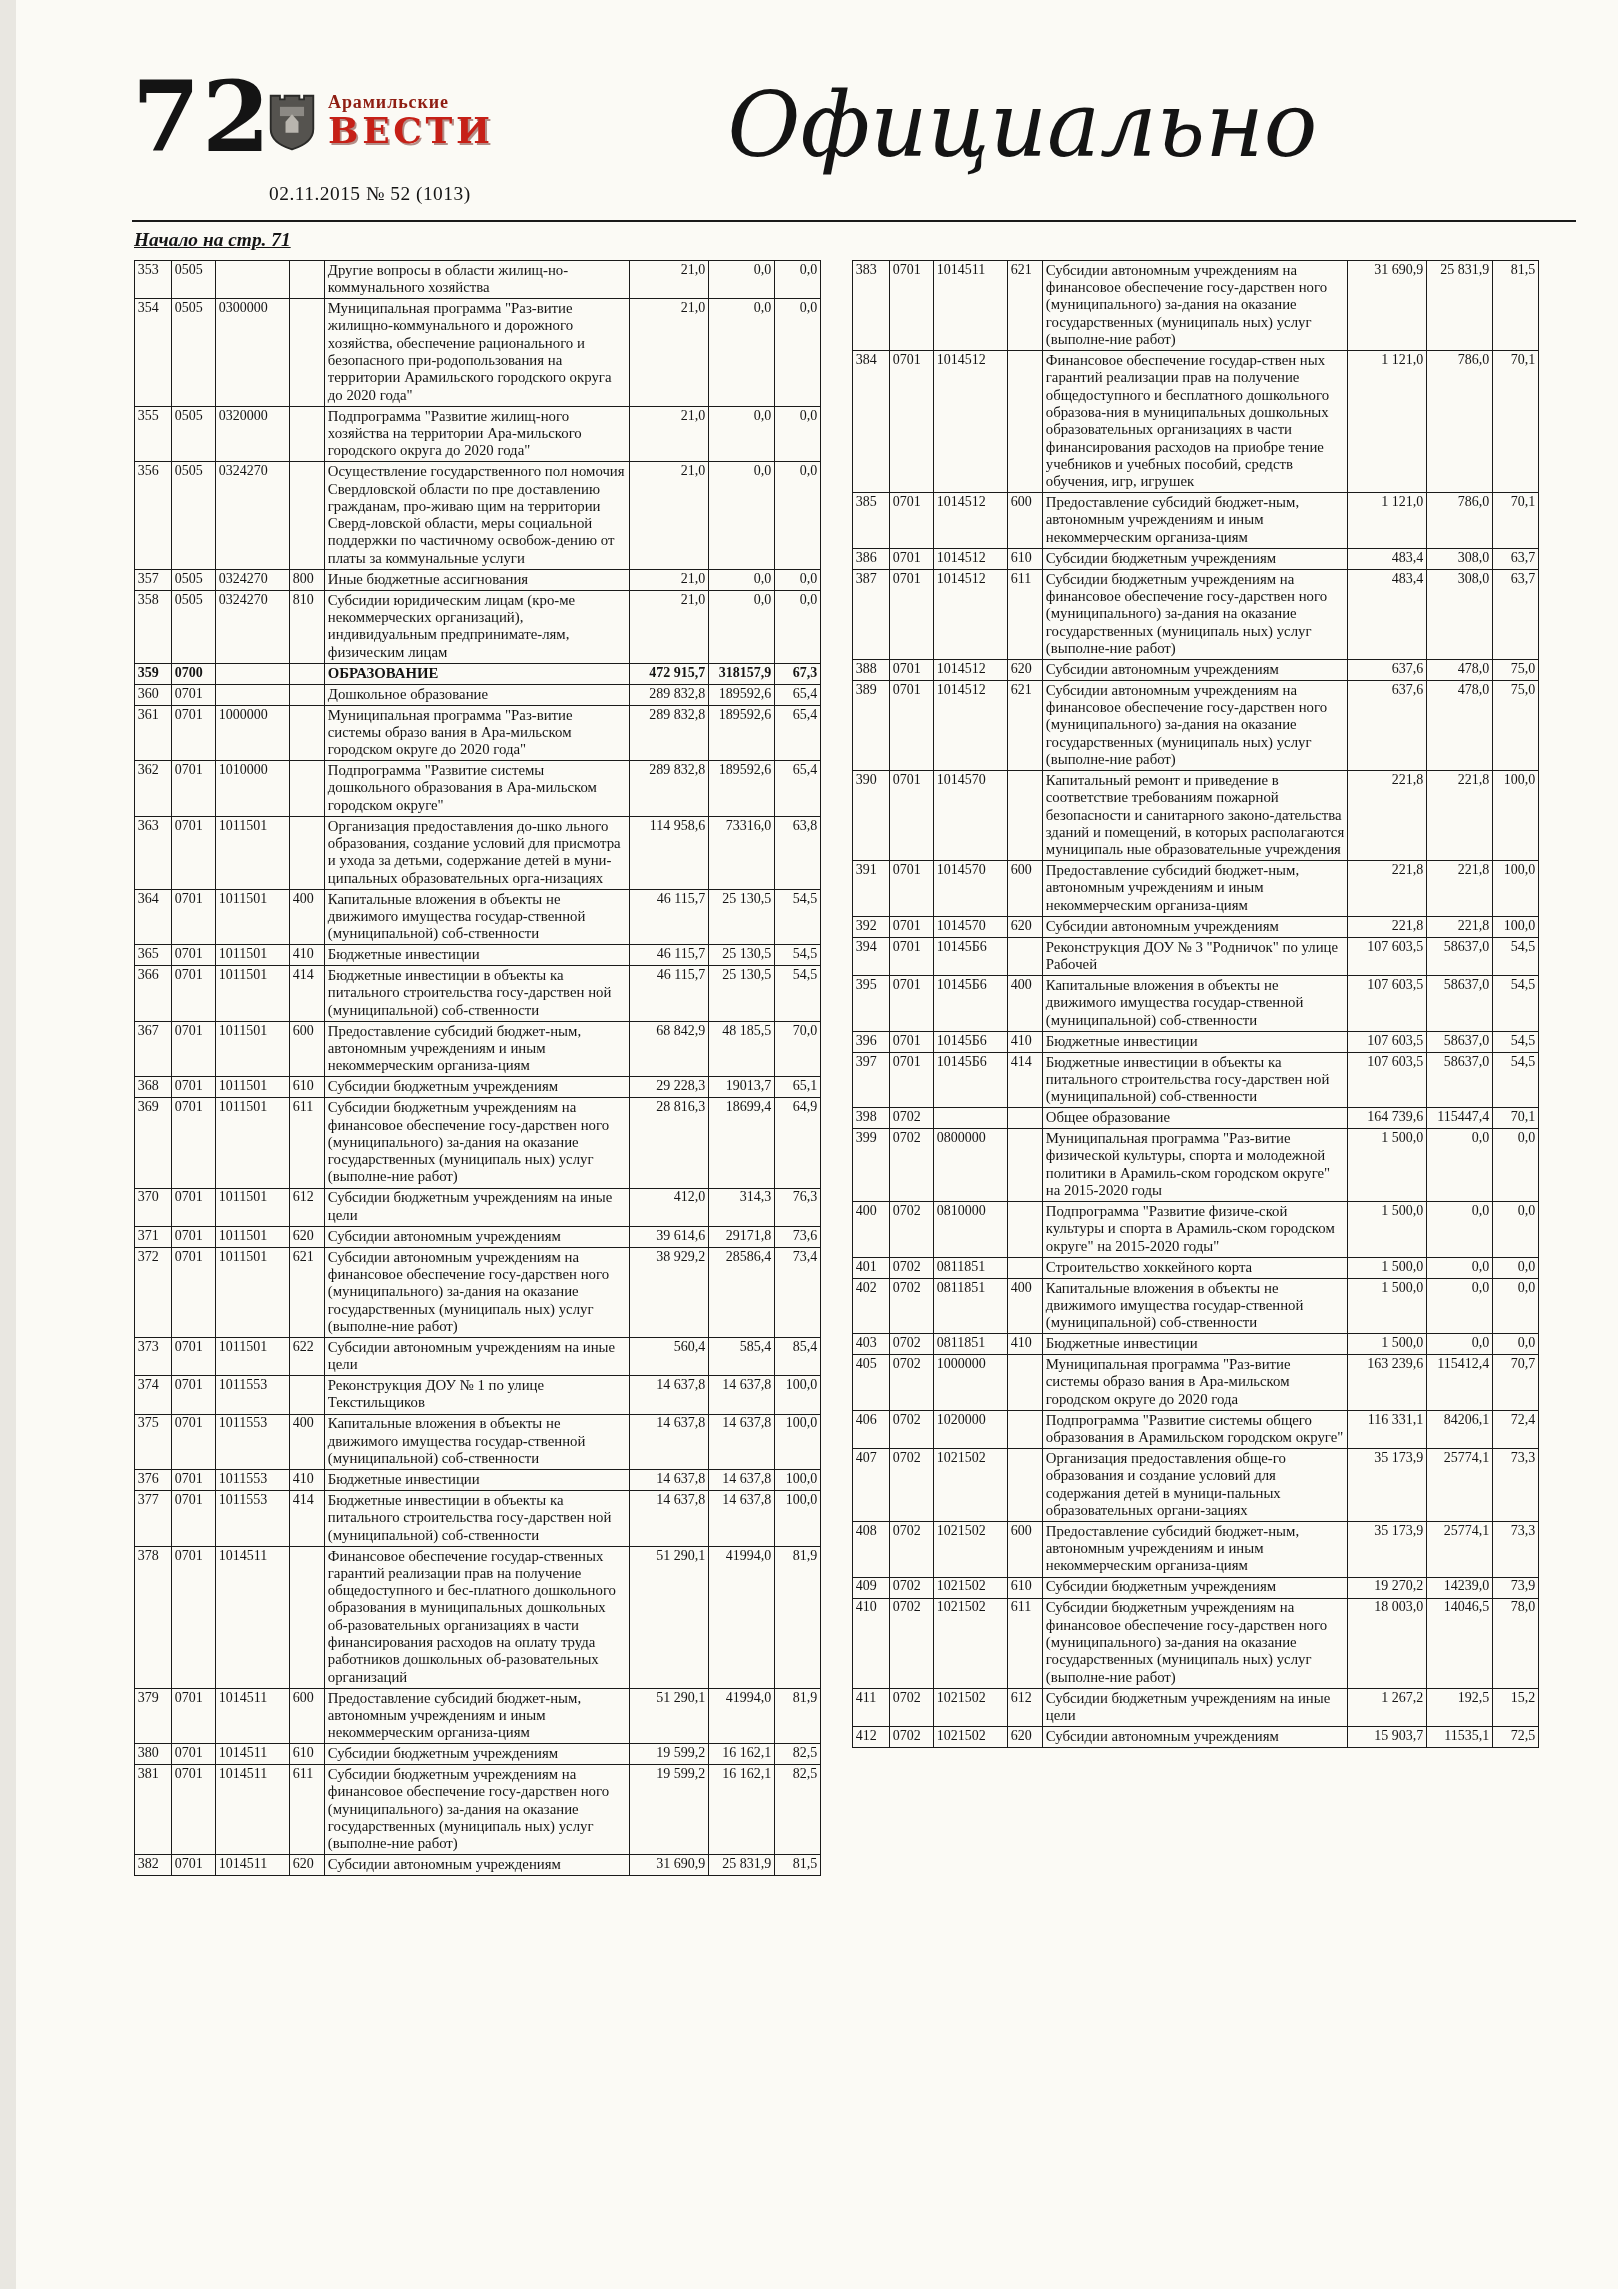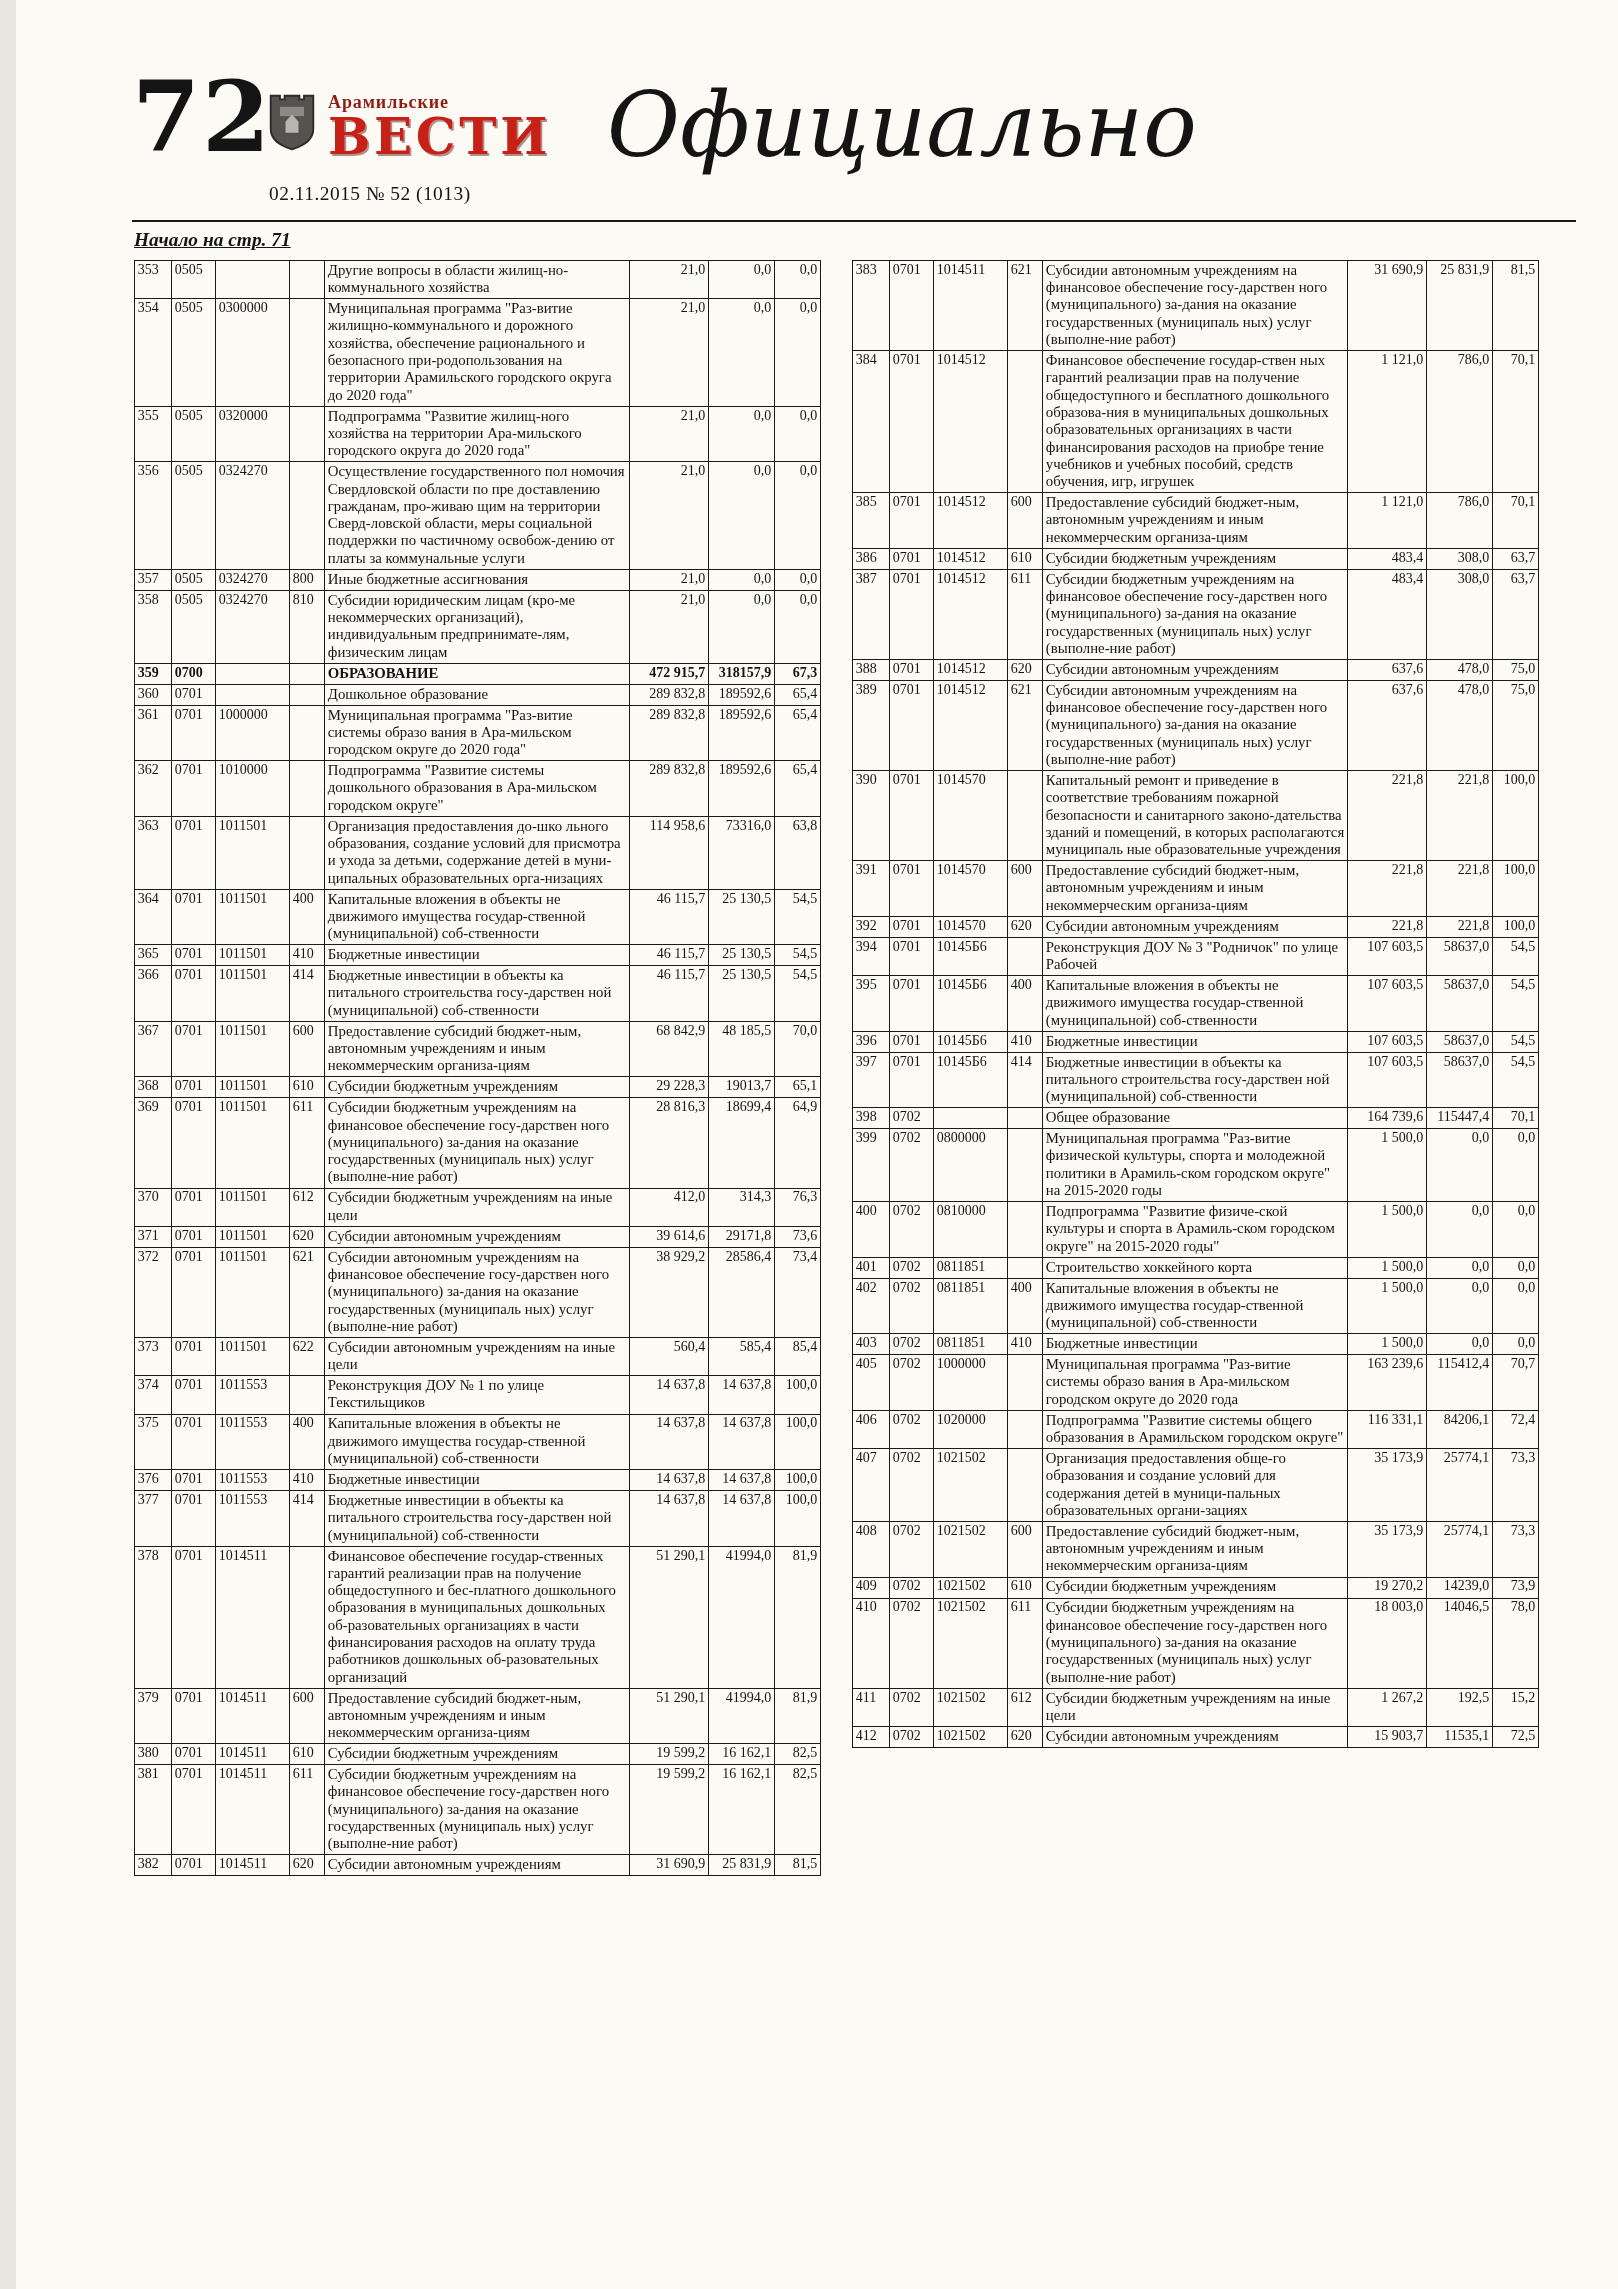--- a/index.html
+++ b/index.html
@@ -7,24 +7,24 @@
   .page{position:relative;width:1619px;height:2290px;background:#fbfaf5;overflow:hidden;
         font-family:"Liberation Serif","DejaVu Serif",serif;color:#141414;margin-left:16px;}
 
   
   .page-number{position:absolute;left:116px;top:68px;font-size:98px;font-weight:700;
                line-height:1;letter-spacing:1.8px;font-family:"DejaVu Serif",serif;}
   .masthead{position:absolute;left:251px;top:92px;display:flex;align-items:flex-start;gap:11px;}
   .crest{width:50px;height:63px;flex:0 0 auto;}
   .masthead-text{display:flex;flex-direction:column;}
   .masthead-top{font-size:18px;font-weight:700;color:#8f1d12;letter-spacing:0.9px;}
-  .masthead-name{font-size:50px;font-weight:800;color:#c62017;letter-spacing:3.7px;line-height:.95;
+  .masthead-name{font-size:36px;font-weight:800;color:#c62017;letter-spacing:3.7px;line-height:.95;
                  font-family:"DejaVu Serif",serif;text-shadow:1.8px 1.8px 0 rgba(90,10,5,.45);}
   .date-line{position:absolute;left:253px;top:183px;font-size:19.4px;letter-spacing:0.5px;}
-  .section-title{position:absolute;left:591px;top:81px;width:831px;text-align:left;
+  .section-title{position:absolute;left:591px;top:81px;width:831px;text-align:center;
                  font-family:"DejaVu Serif",serif;font-style:italic;font-size:89px;line-height:1;}
   .header-rule{position:absolute;left:116px;right:59px;top:220px;border-top:2.8px solid #1a1a1a;}
   .continued-note{position:absolute;left:118px;top:229px;font-size:19.4px;font-style:italic;font-weight:600;text-decoration:underline;}
 
   
   .budget-table{position:absolute;top:260px;border-collapse:collapse;table-layout:fixed;
                 font-size:14.8px;line-height:1.17;}
   .t-left{left:118px;width:687px;}
   .t-right{left:836px;width:687px;}
   .budget-table td{border:0.9px solid #1a1a1a;vertical-align:top;padding:0.9px 2.8px 1.8px;

